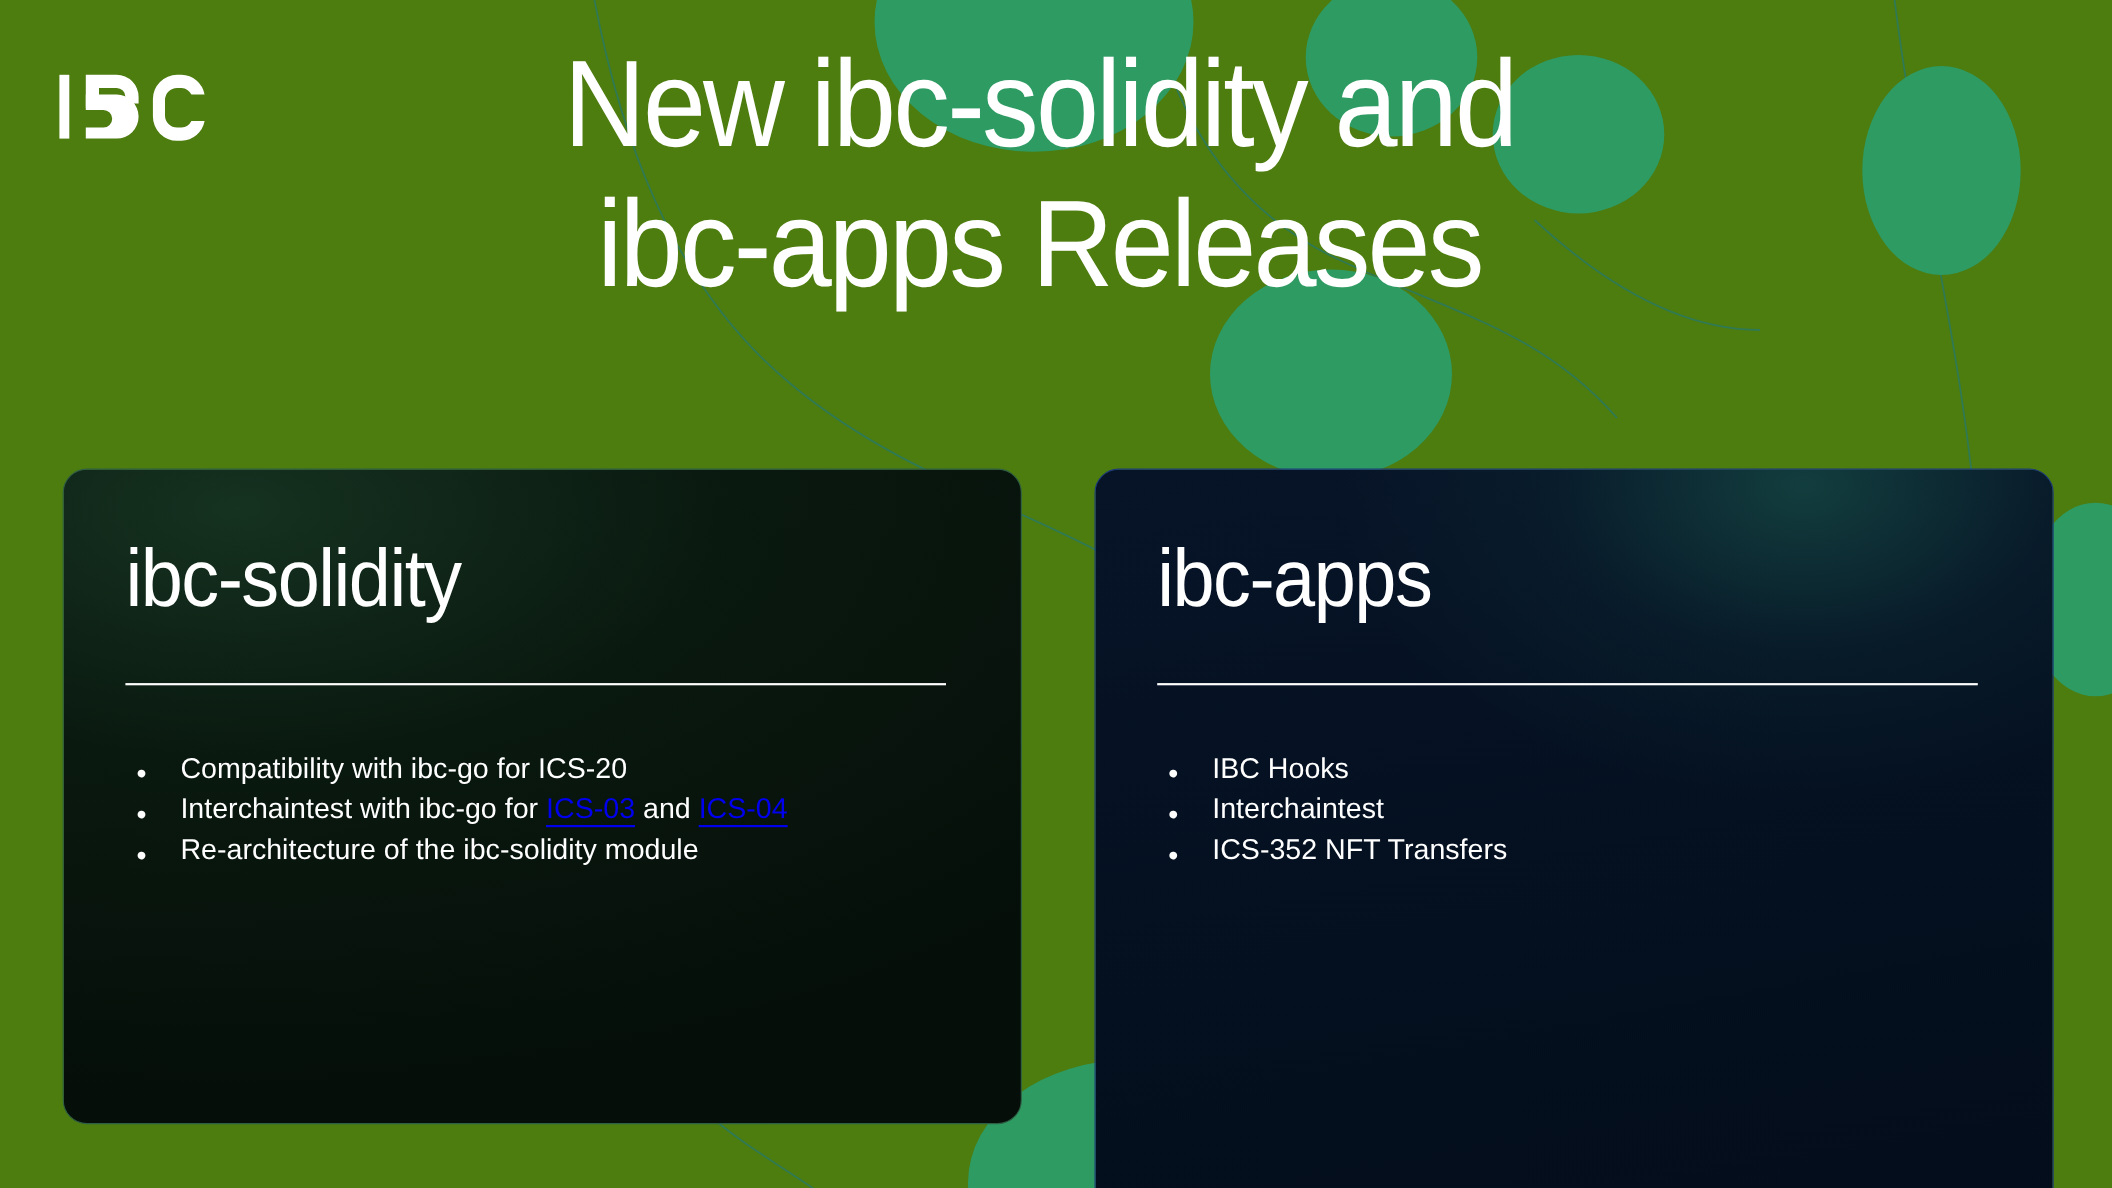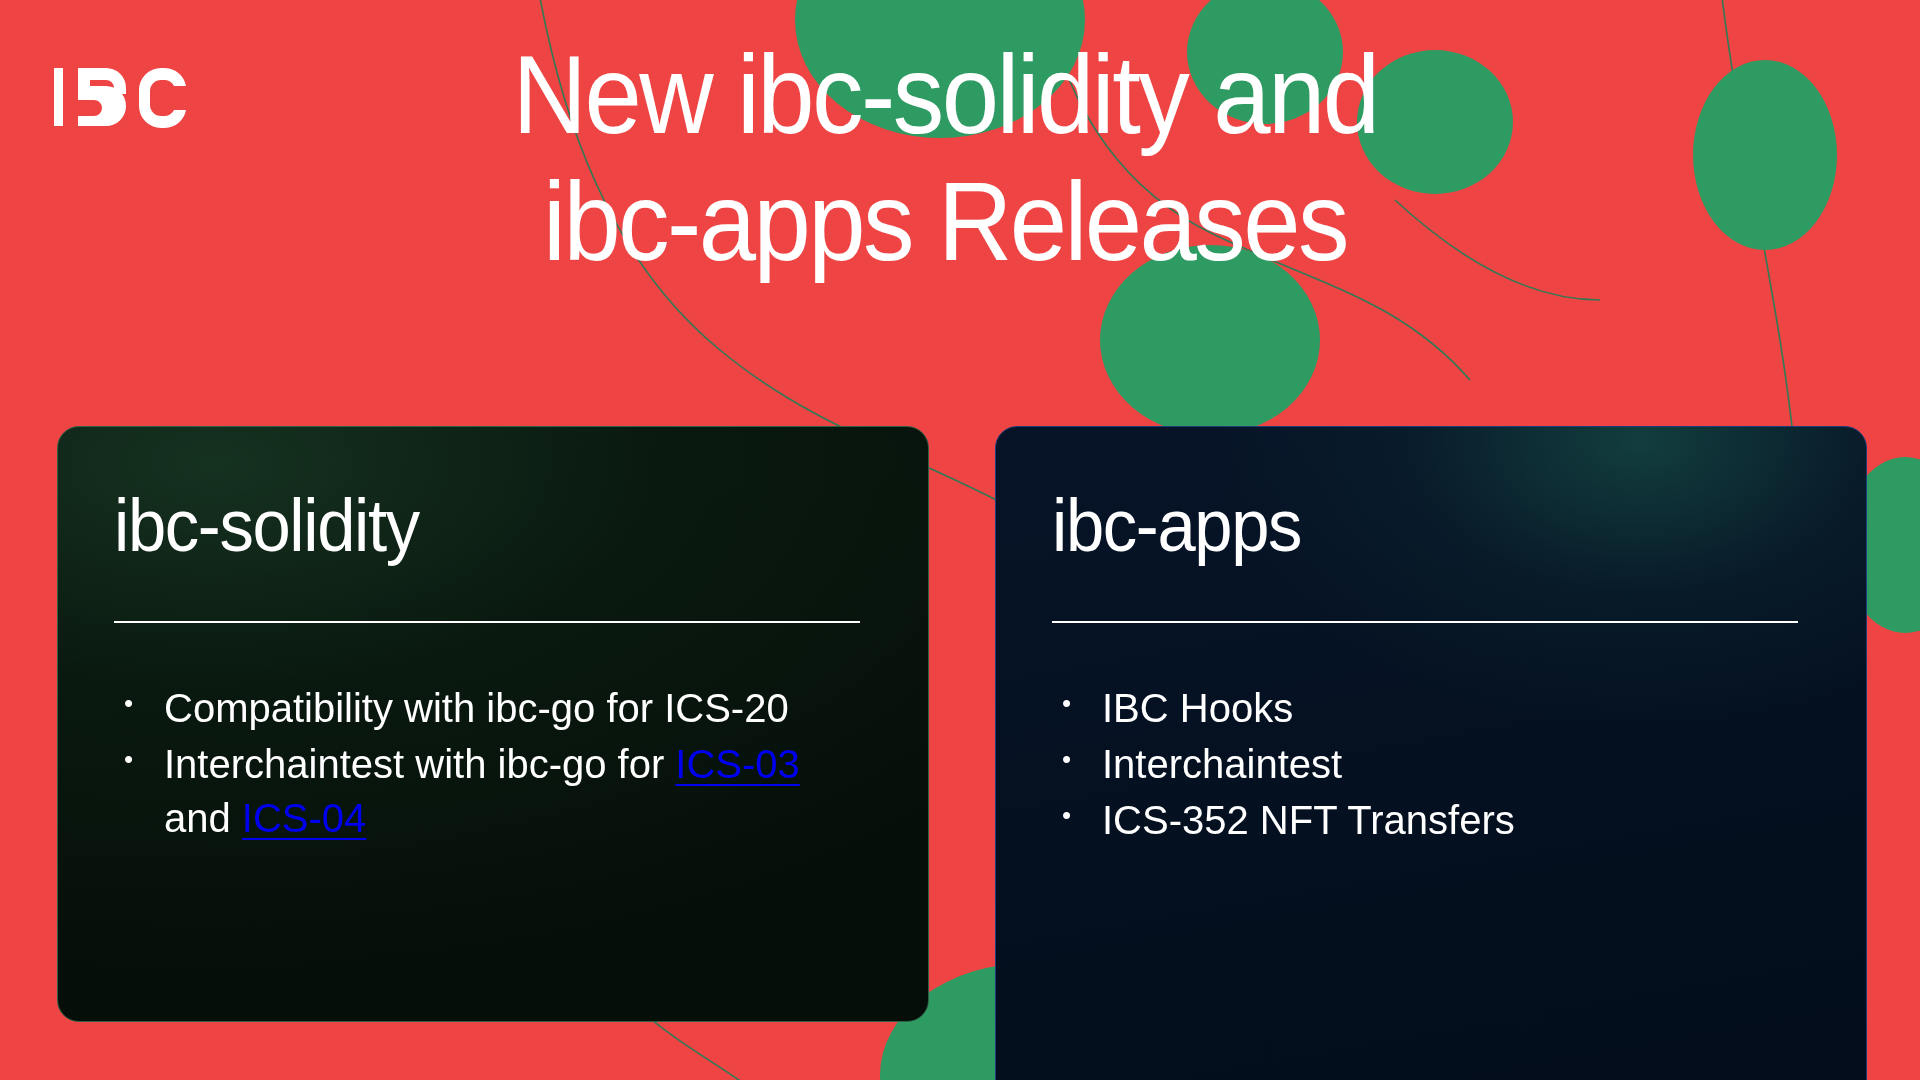--- a/index.html
+++ b/index.html
@@ -2,21 +2,21 @@
 <html><head>
 <meta charset="utf-8">
 <style>
   * { margin:0; padding:0; box-sizing:border-box; }
   html, body {
     width:1920px; height:1080px;
     background:#000000; overflow:hidden;
     font-family:"Liberation Sans", sans-serif;
     -webkit-font-smoothing:antialiased;
   }
-  .slide { position:relative; width:1920px; height:1080px; background:#ef4444; overflow:hidden; }
+  .slide { position:relative; width:1920px; height:1080px; background:#4d7c0f; overflow:hidden; }
 
   
   .bg { position:absolute; inset:0; z-index:0; pointer-events:none; }
   .bg svg { display:block; width:1920px; height:1080px; }
 
   
   .header { position:absolute; top:0; left:0; width:1920px; z-index:3; }
 
   .logo { position:absolute; left:52px; top:58px; width:170px; height:80px; }
   .logo svg { display:block; }
@@ -77,21 +77,21 @@
     margin-top:58px;
     height:2px;
     background:#ffffff;
     width:746px;
   }
 
   .bullets { margin-top:58px; list-style:none; }
   .bullets li {
     position:relative;
     color:#ffffff;
-    font-size:40px;
+    font-size:26px;
     line-height:1.35;
     padding-left:50px;
     margin-bottom:2px;
   }
   .bullets li::before {
     content:"\2022";
     position:absolute;
     left:10px; top:0;
     font-size:26px;
     line-height:1.72;
@@ -148,20 +148,21 @@
 
   <div class="cards">
 
     <section class="card card-solidity">
       <div class="card-inner">
         <div class="card-title">ibc-solidity</div>
         <div class="divider"></div>
         <ul class="bullets">
           <li><span>Compatibility with ibc-go for ICS-20</span></li>
           <li><span>Interchaintest with ibc-go for </span><a class="lnk" href="#">ICS-03</a><span> and </span><a class="lnk" href="#">ICS-04</a></li>
+          <li><span>Re-architecture of the ibc-solidity module</span></li>
         </ul>
       </div>
     </section>
 
     <section class="card card-apps">
       <div class="card-inner">
         <div class="card-title">ibc-apps</div>
         <div class="divider"></div>
         <ul class="bullets">
           <li><span>IBC Hooks</span></li>

